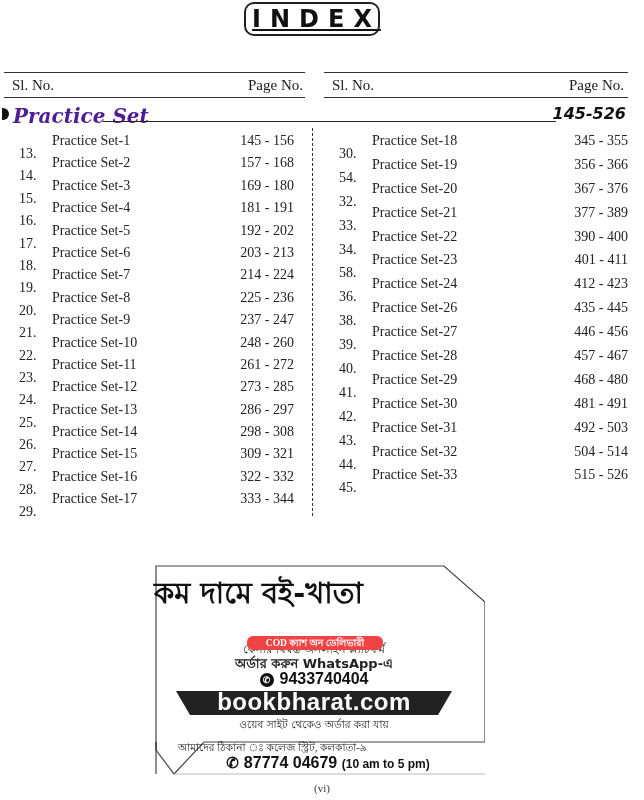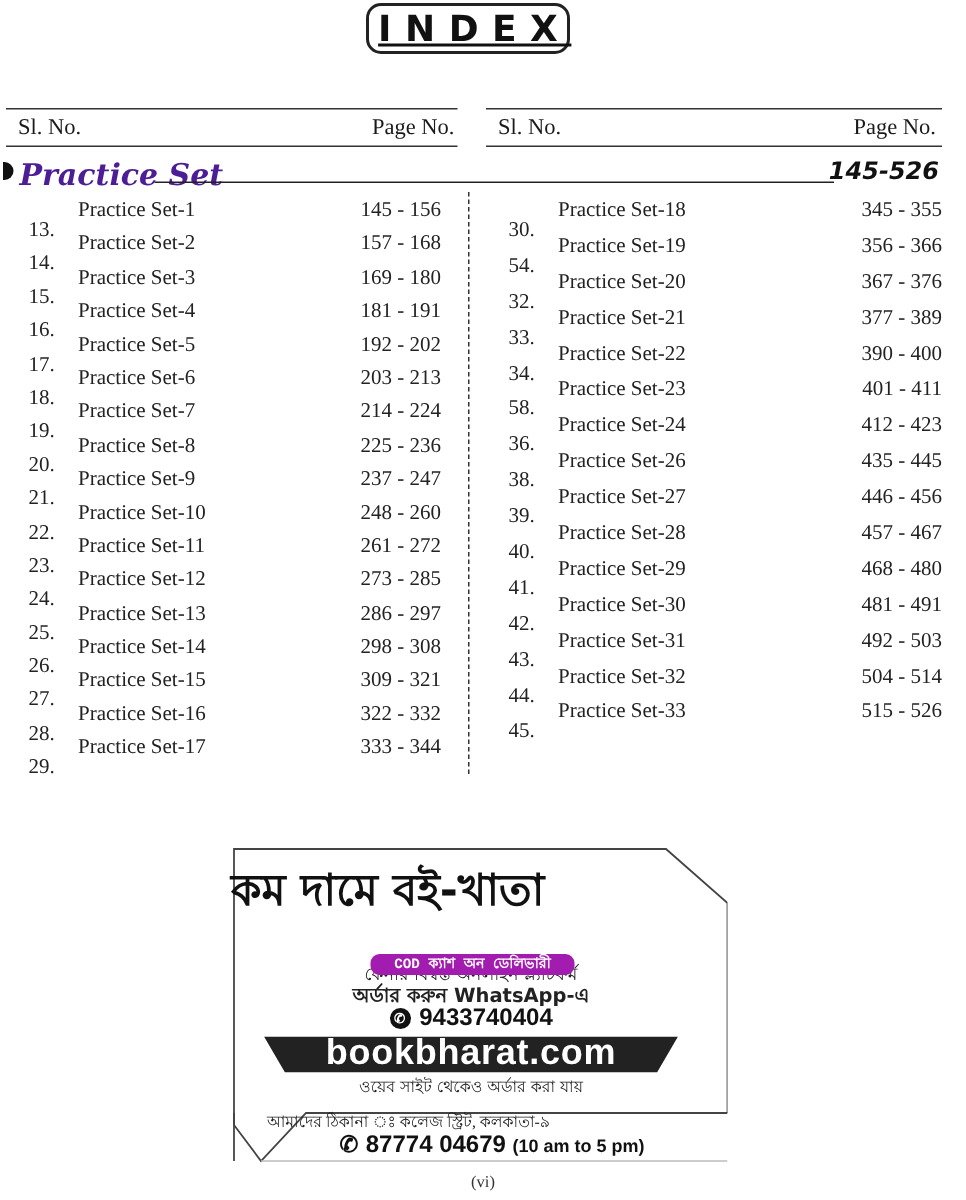--- a/index.html
+++ b/index.html
@@ -21,21 +21,21 @@
     .col.right .row { height:23.9px; }
     .row .sl { position:absolute; left:19px; top:3px;margin-top:13px; }
     .row .name { position:absolute; left:52px; top:3px; }
     .row .pg { position:absolute; right:16px; top:3px; }
     .col.right .row .pg { right:16px; }
     .divider { position:absolute; left:312px; top:128px; height:388px; width:2px; border-left:1.5px dashed #333; }
     .ad { position:absolute; left:154px; top:564px; width:331px; height:213px; }
     .ad svg.frame { position:absolute; left:0; top:0; }
     .ad .headline { position:absolute; left:0; width:320px; top:6px; text-align:left; font-family:"DejaVu Sans", sans-serif; font-size:29px; font-weight:bold; color:#111; }
     .ad .sub { position:absolute; left:0; width:320px; top:44px; text-align:center; font-family:"DejaVu Sans", sans-serif; font-size:11.5px; color:#222;margin-top:33px; }
-    .ad .cod { position:absolute; left:93px; top:72px; width:136px; height:14px; background:#a21caf; border-radius:6px; color:#fff; font-family:Liberation Mono, monospace; font-size:9.5px; font-weight:bold; text-align:center; line-height:14px; }
+    .ad .cod { position:absolute; left:93px; top:72px; width:136px; height:14px; background:#ef4444; border-radius:6px; color:#fff; font-family:Liberation Serif, serif; font-size:9.5px; font-weight:bold; text-align:center; line-height:14px; }
     .ad .order { position:absolute; left:0; width:320px; top:90px; text-align:center; font-family:"DejaVu Sans", sans-serif; font-size:13px; font-weight:bold; color:#222; }
     .ad .wa { position:absolute; left:0; width:320px; top:106px; text-align:center; font-family:"Liberation Sans", sans-serif; font-size:16px; font-weight:bold; color:#111; }
     .ad .wa .ico { display:inline-block; width:14px; height:14px; background:#111; border-radius:50%; color:#fff; font-size:9px; line-height:14px; margin-right:6px; vertical-align:1px; }
     .ad .banner { position:absolute; left:22px; top:127px; width:276px; height:24px; }
     .ad .banner .txt { position:absolute; left:0; width:276px; top:-3px; text-align:center; color:#fff; font-family:"Liberation Sans", sans-serif; font-weight:bold; font-size:24px; letter-spacing:0.5px; }
     .ad .site-sub { position:absolute; left:0; width:320px; top:153px; text-align:center; font-family:"DejaVu Sans", sans-serif; font-size:10.5px; color:#222; }
     .ad .addr { position:absolute; left:24px; width:300px; top:176px; text-align:left; font-family:Liberation Serif, serif; font-size:10.5px; color:#222; }
     .ad .phone { position:absolute; left:24px; width:300px; top:190px; text-align:center; font-family:"Liberation Sans", sans-serif; font-weight:bold; font-size:16px; color:#111; }
     .ad .phone .hrs { font-size:12px; }
     .ad .phone .ico { font-size:15px; margin-right:5px; }

